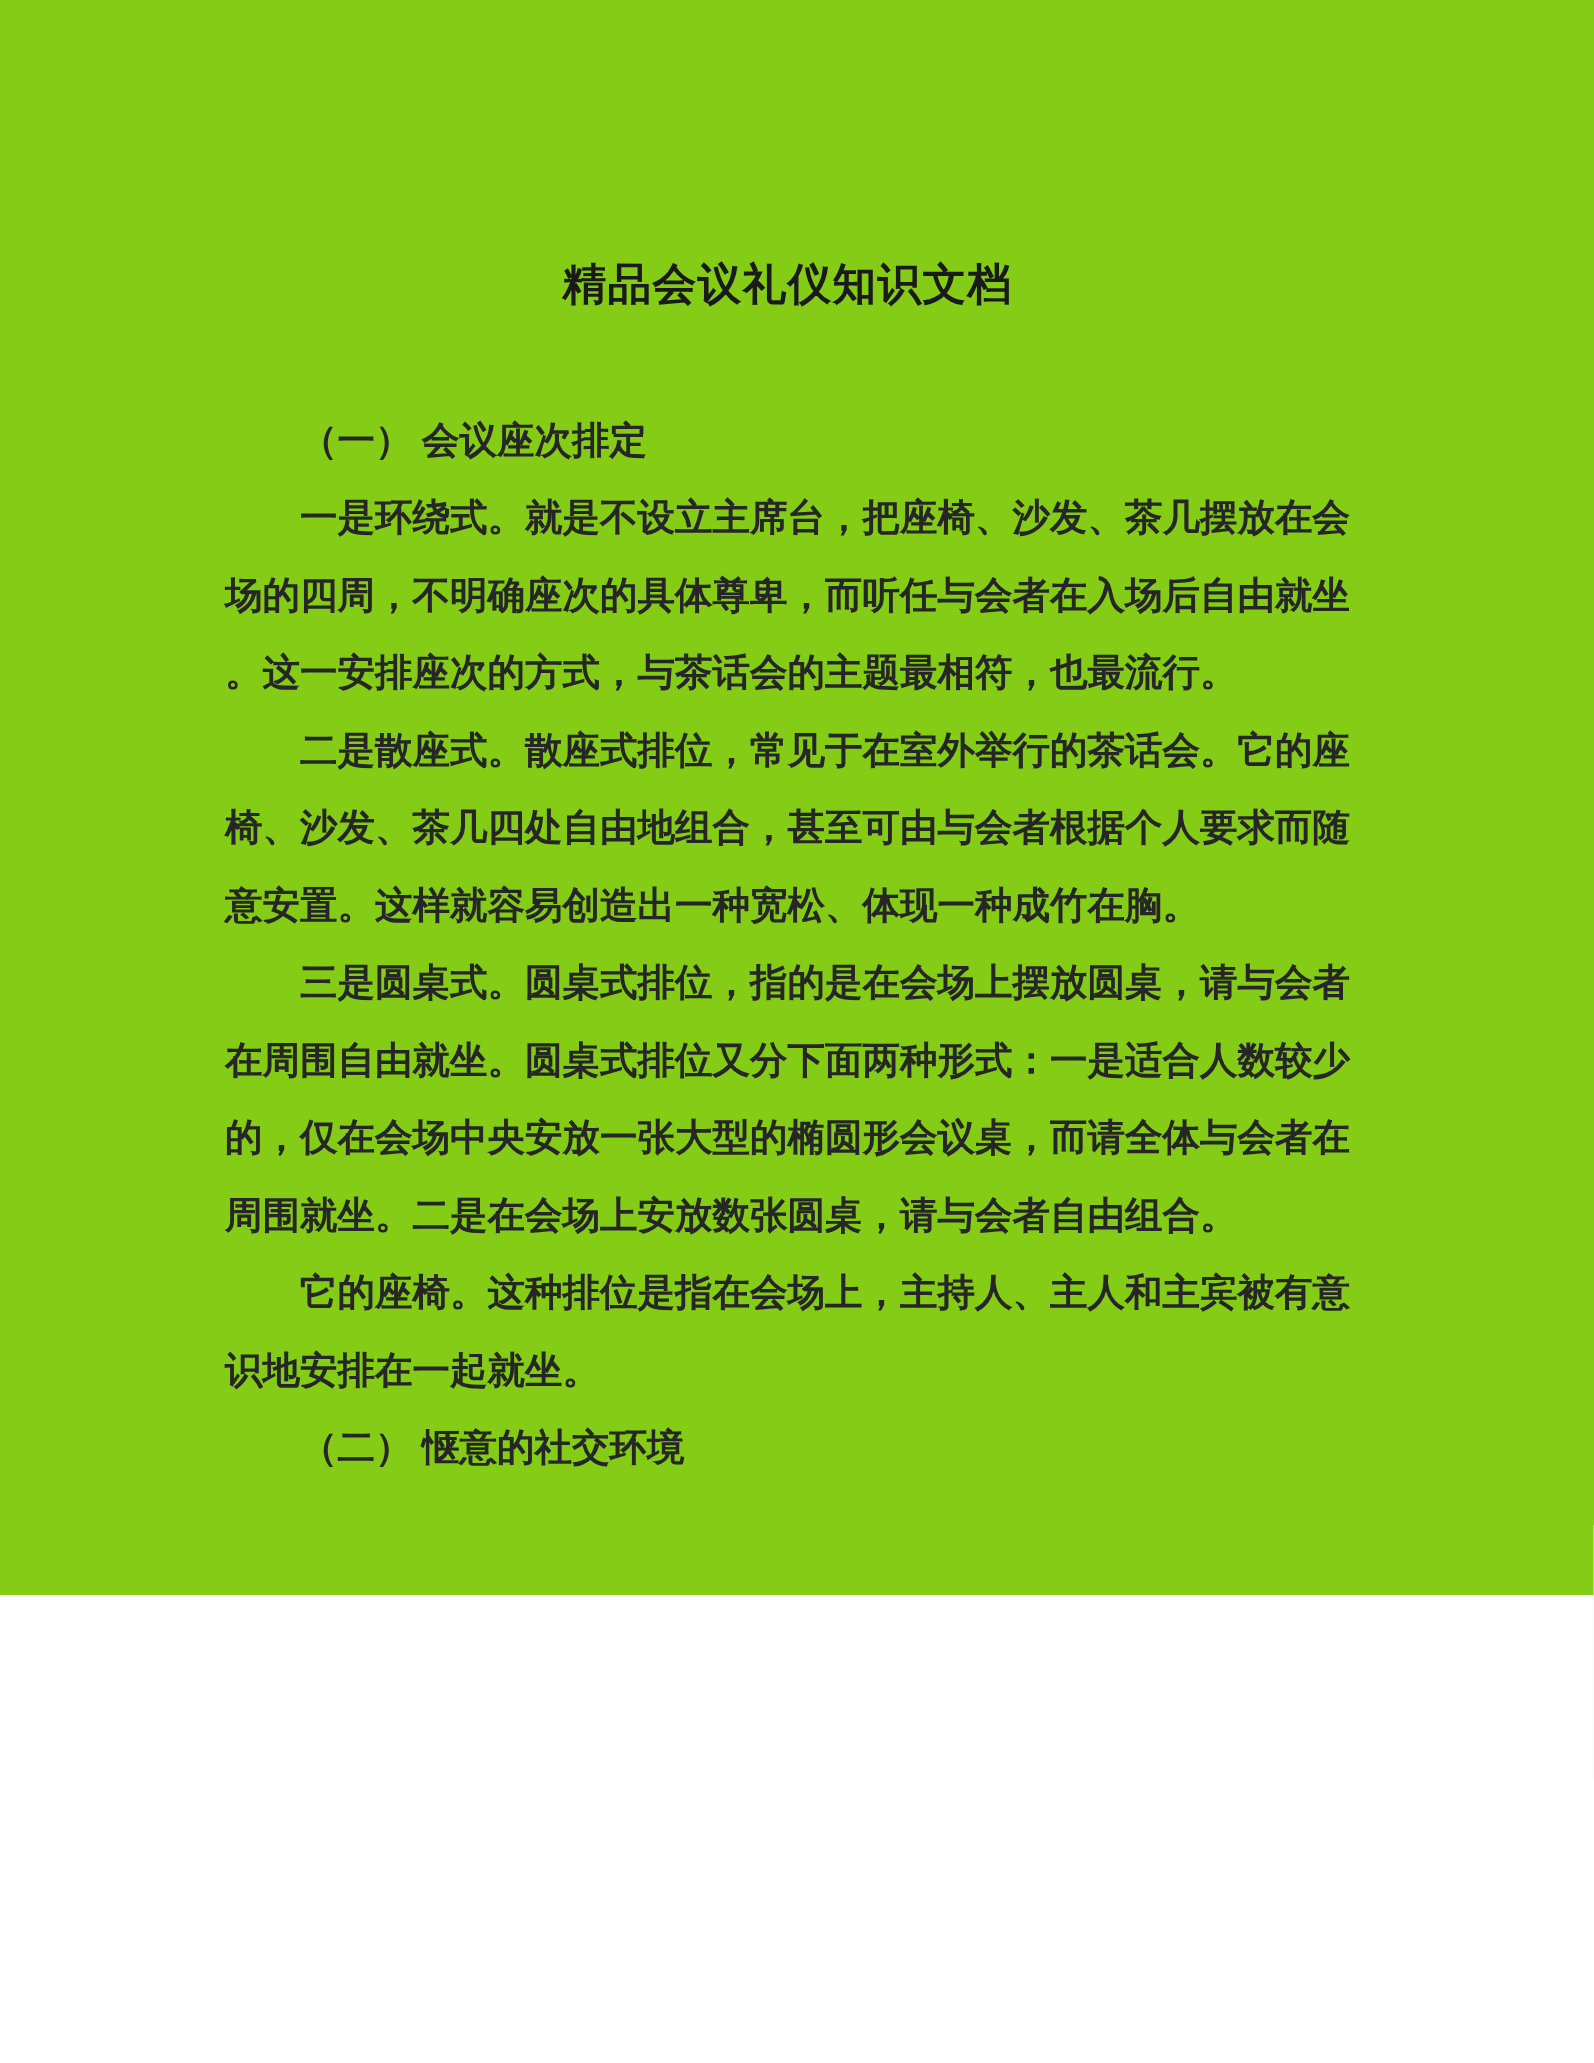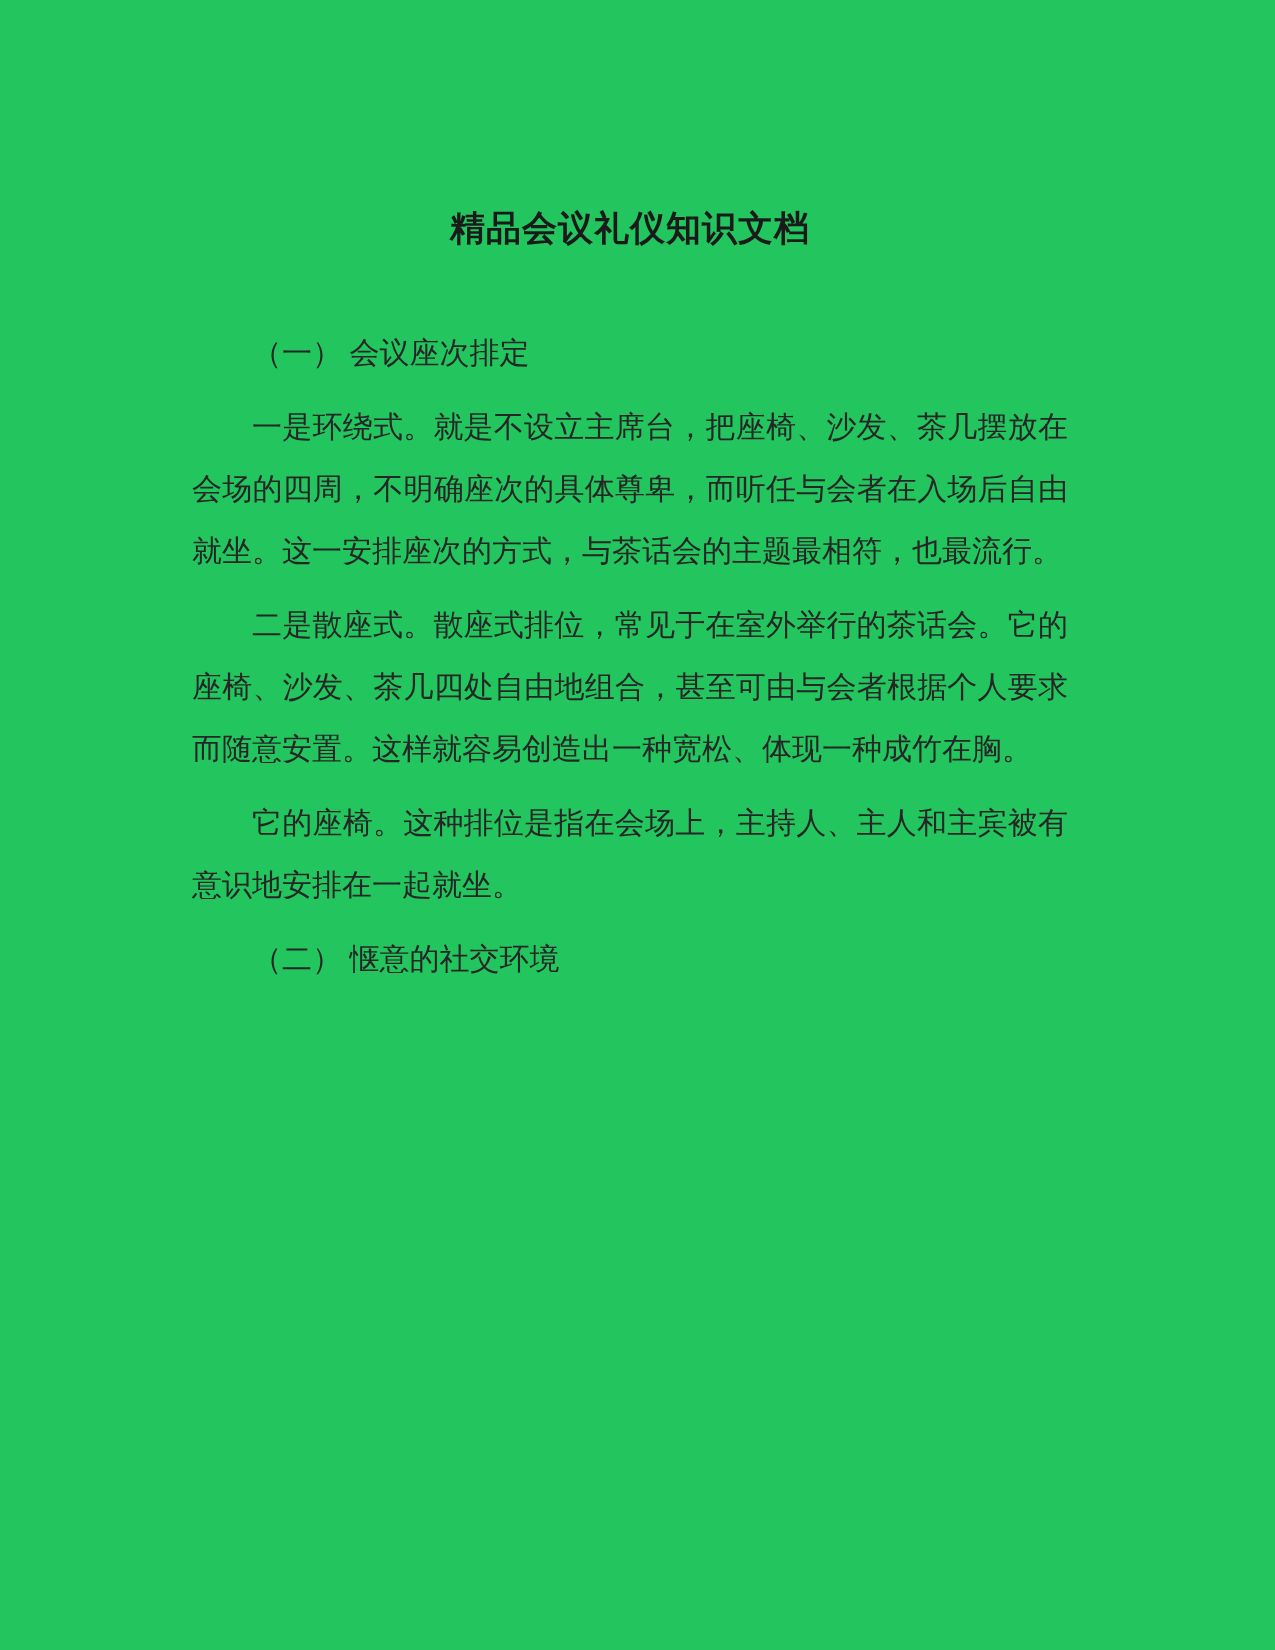--- a/index.html
+++ b/index.html
@@ -8,22 +8,22 @@
     background: #ffffff;
   }
   body {
     width: 1275px;
     height: 1650px;
     overflow: hidden;
   }
   .page {
     box-sizing: border-box;
     width: 1275px;
-    height: 1650px;
-    background: #22c55e;
+    height: 1276px;
+    background: #84cc16;
     padding: 206px 195px 0 180px;
   }
   .doc-title {
     margin: 0 0 72px 0;
     font-family: "Liberation Sans", sans-serif;
     font-weight: bold;
     font-size: 35px;
     line-height: 44px;
     letter-spacing: 1px;
     text-align: center;
@@ -34,33 +34,35 @@
     font-family: "Liberation Serif", serif;
     font-size: 30px;
     line-height: 62px;
     color: #262626;
     text-align: justify;
     text-justify: inter-ideograph;
     line-break: anywhere;
     overflow-wrap: break-word;
   }
   .para {
-    margin: 12px;
+    margin: 0;
     padding: 0;
     text-indent: 2em;
+    font-weight: bold;
   }
   .para.section-heading {
     text-align: left;
   }
 </style>
 </head>
 <body>
 
 <div class="page">
   <h1 class="doc-title">精品会议礼仪知识文档</h1>
   <div class="content">
       <p class="para section-heading">（一） 会议座次排定</p>
       <p class="para body">一是环绕式。就是不设立主席台，把座椅、沙发、茶几摆放在会场的四周，不明确座次的具体尊卑，而听任与会者在入场后自由就坐。这一安排座次的方式，与茶话会的主题最相符，也最流行。</p>
       <p class="para body">二是散座式。散座式排位，常见于在室外举行的茶话会。它的座椅、沙发、茶几四处自由地组合，甚至可由与会者根据个人要求而随意安置。这样就容易创造出一种宽松、体现一种成竹在胸。</p>
+      <p class="para body">三是圆桌式。圆桌式排位，指的是在会场上摆放圆桌，请与会者在周围自由就坐。圆桌式排位又分下面两种形式：一是适合人数较少的，仅在会场中央安放一张大型的椭圆形会议桌，而请全体与会者在周围就坐。二是在会场上安放数张圆桌，请与会者自由组合。</p>
       <p class="para body">它的座椅。这种排位是指在会场上，主持人、主人和主宾被有意识地安排在一起就坐。</p>
       <p class="para section-heading">（二） 惬意的社交环境</p>
     </div>
 </div>
 
 </body></html>

